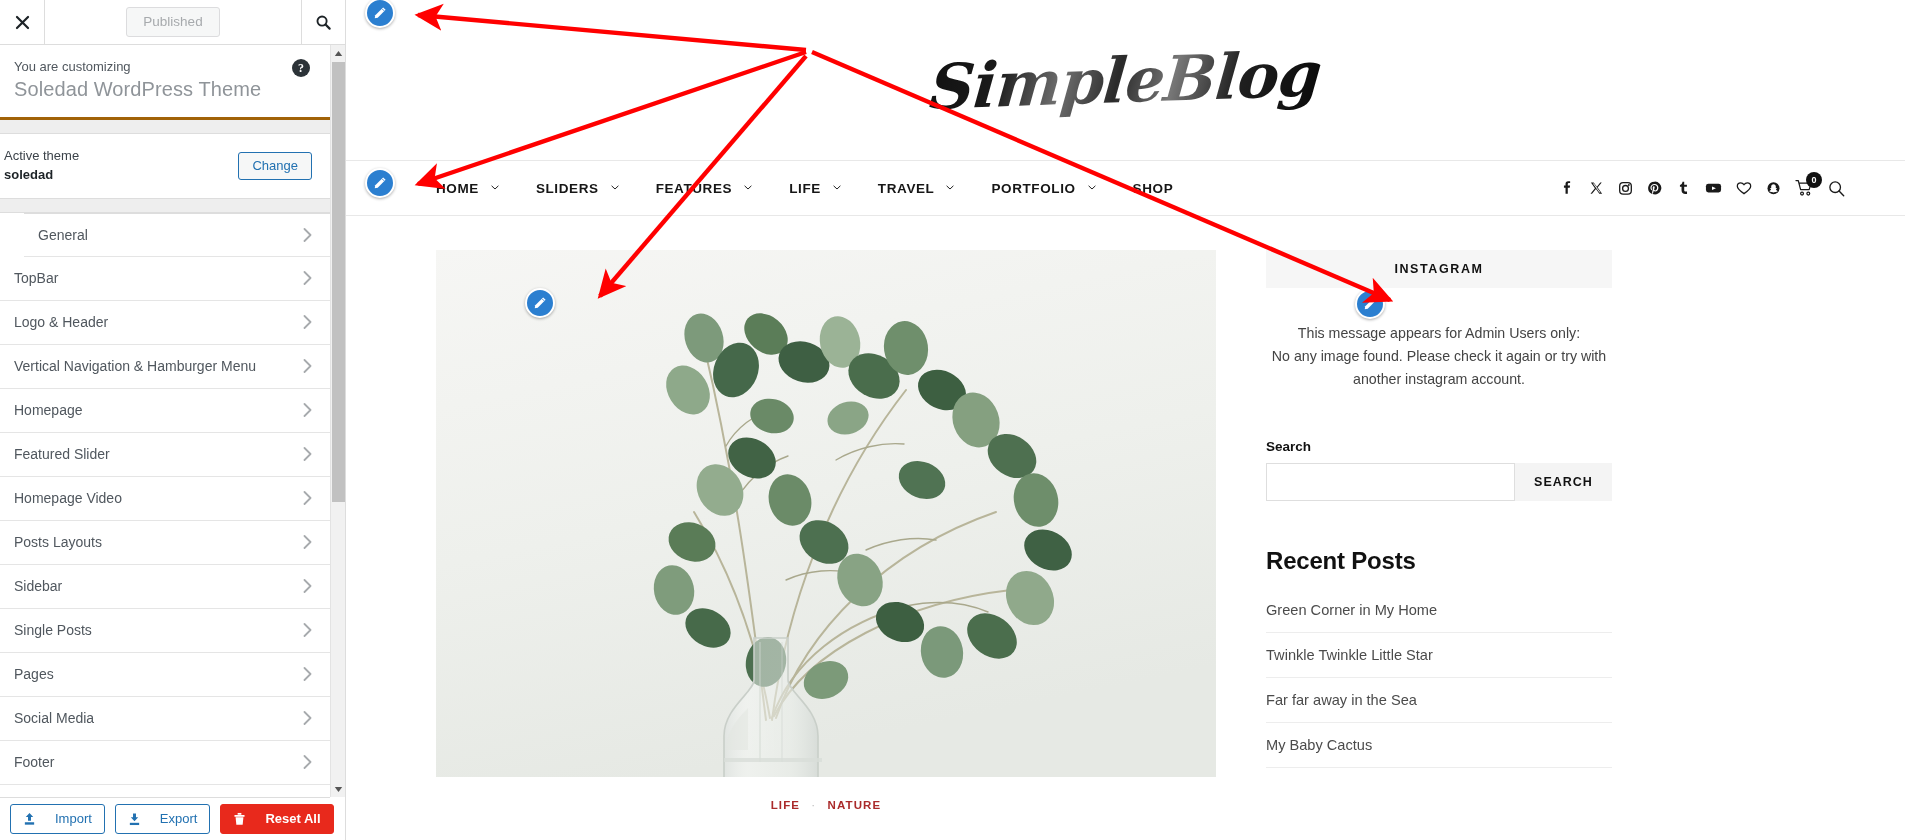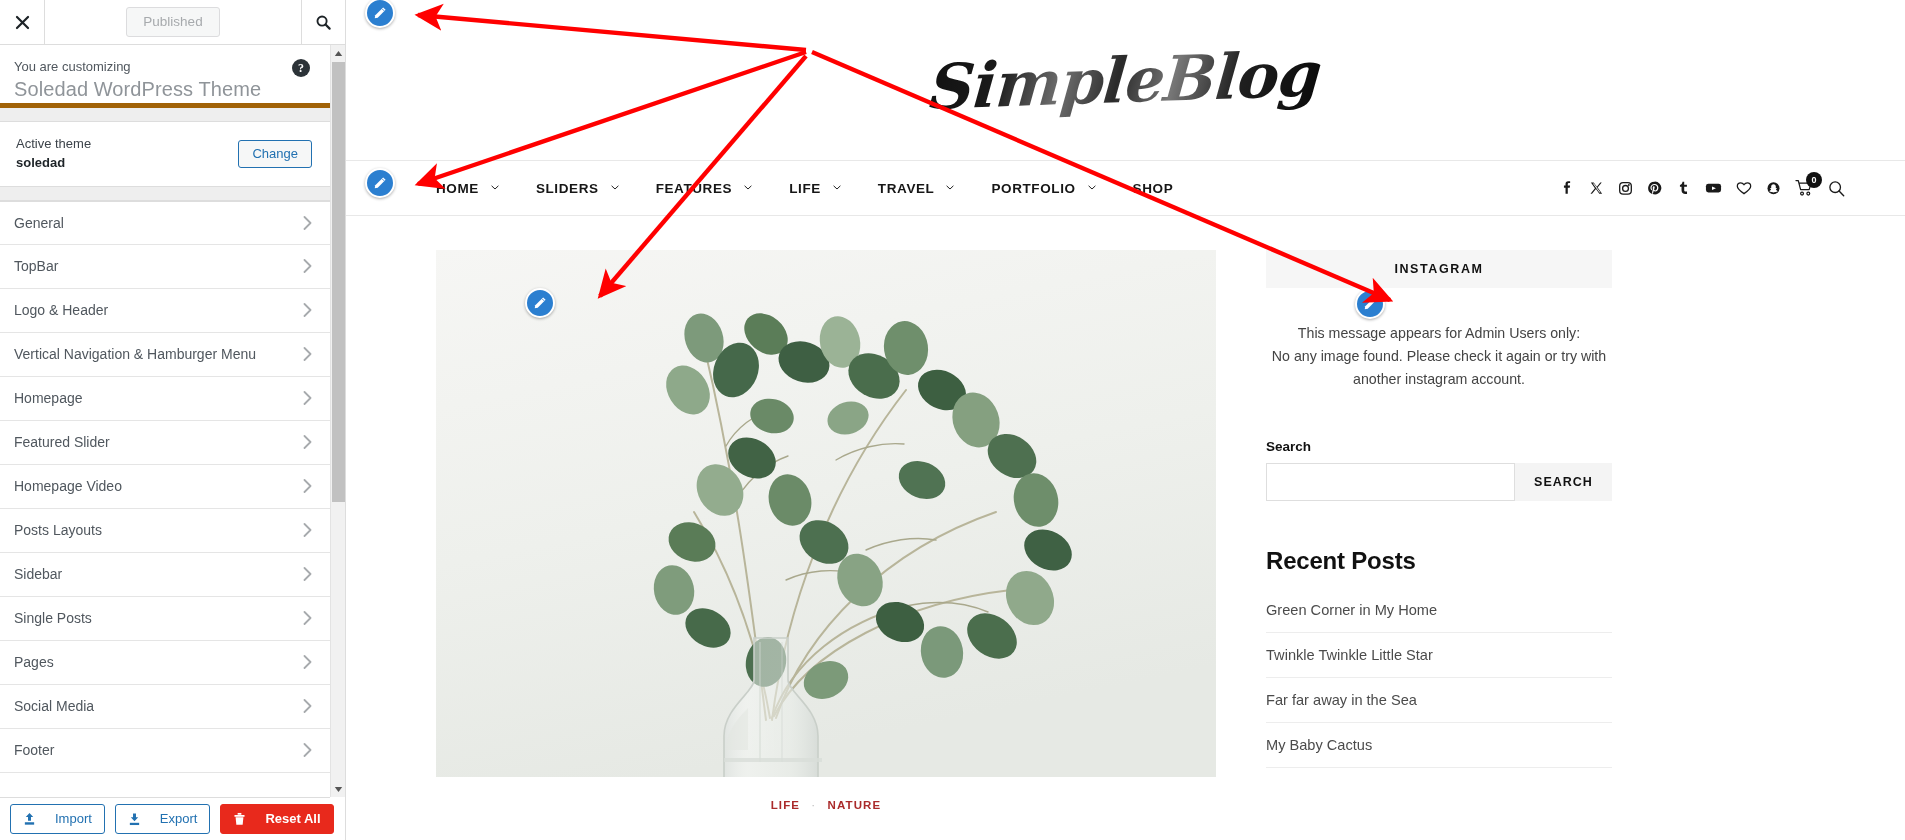--- a/index.html
+++ b/index.html
@@ -53,40 +53,40 @@
 
   .cz-body { position: relative; height: 795px; }
 
   .cz-scroll-area {
     position: absolute; left:0; top:0;
     width: 330px; height: 752px;
     overflow: hidden;
     background: #fff;
   }
   .cz-info {
-    padding: 14px 18px 2px 14px;
-    border-bottom: 5px solid #a16207;
+    padding: 14px 18px 16px 14px;
+    border-bottom: 3px solid #a16207;
     position: relative;
     background:#fff;
   }
   .cz-info-label { font-size: 13px; color: #50575e; margin-bottom: 4px; }
   .cz-info-title { font-size: 20px; color: #8f9499; font-weight: 400; letter-spacing:.1px; }
   .cz-help {
     position: absolute; right: 20px; top: 14px;
     width: 18px; height: 18px; border-radius: 50%;
     background: #2c3338; color: #fff;
     font-size: 12px; font-weight: bold;
     display: flex; align-items: center; justify-content: center;
     cursor: pointer; font-family: "Liberation Serif", serif;
   }
   .cz-gap { height: 14px; background: #eee; border-bottom: 1px solid #ddd; }
 
   .cz-theme-row {
     display: flex; align-items: center; justify-content: space-between;
-    padding: 13px 18px 13px 16px;
+    padding: 13px 18px 13px 4px;
     border-bottom: 1px solid #ddd;
     background: #fff;
   }
   .cz-theme-text { font-size: 13px; color: #3c434a; line-height: 1.45; }
   .cz-theme-text b { display:block; font-weight: 700; color:#1d2327; }
   .cz-change-btn {
     font-size: 13px; color: #2271b1;
     background: #f6f7f7; border: 1px solid #2271b1;
     border-radius: 3px; padding: 5px 13px 6px;
     cursor: pointer;
@@ -94,21 +94,21 @@
 
   .cz-sections { background: #fff; }
   .cz-section {
     display: flex; align-items: center; justify-content: space-between;
     height: 44px;
     padding: 0 18px 0 14px;
     border-bottom: 1px solid #e5e5e5;
     cursor: pointer;
     font-size: 14px; color: #50575e;
   }
-  .cz-section:first-child { border-top: 1px solid #ddd; }
+  .cz-section:first-child { border-top: 1px solid #ddd; margin-left: 24px; }
   .cz-chevron { color: #a7aaad; display:flex; }
 
   
   .cz-scrollbar {
     position: absolute; left: 330px; top: 0;
     width: 15px; height: 752px;
     background: #f1f1f1;
     border-left: 1px solid #e3e3e3;
   }
   .cz-sb-arrow {

